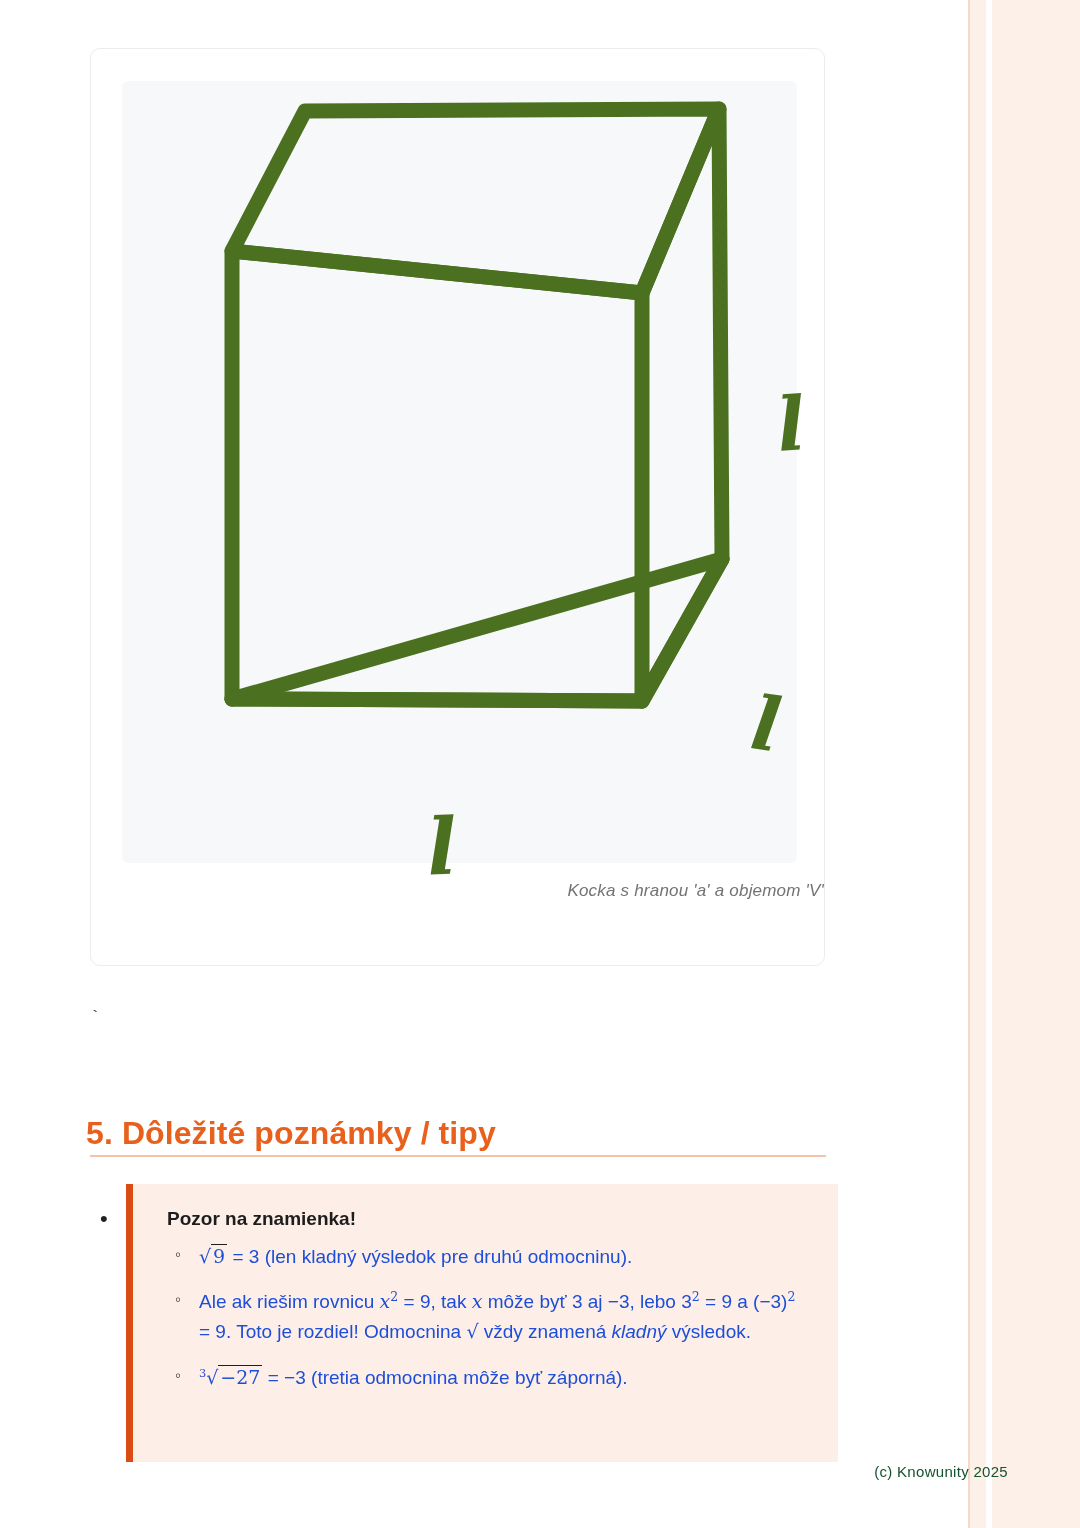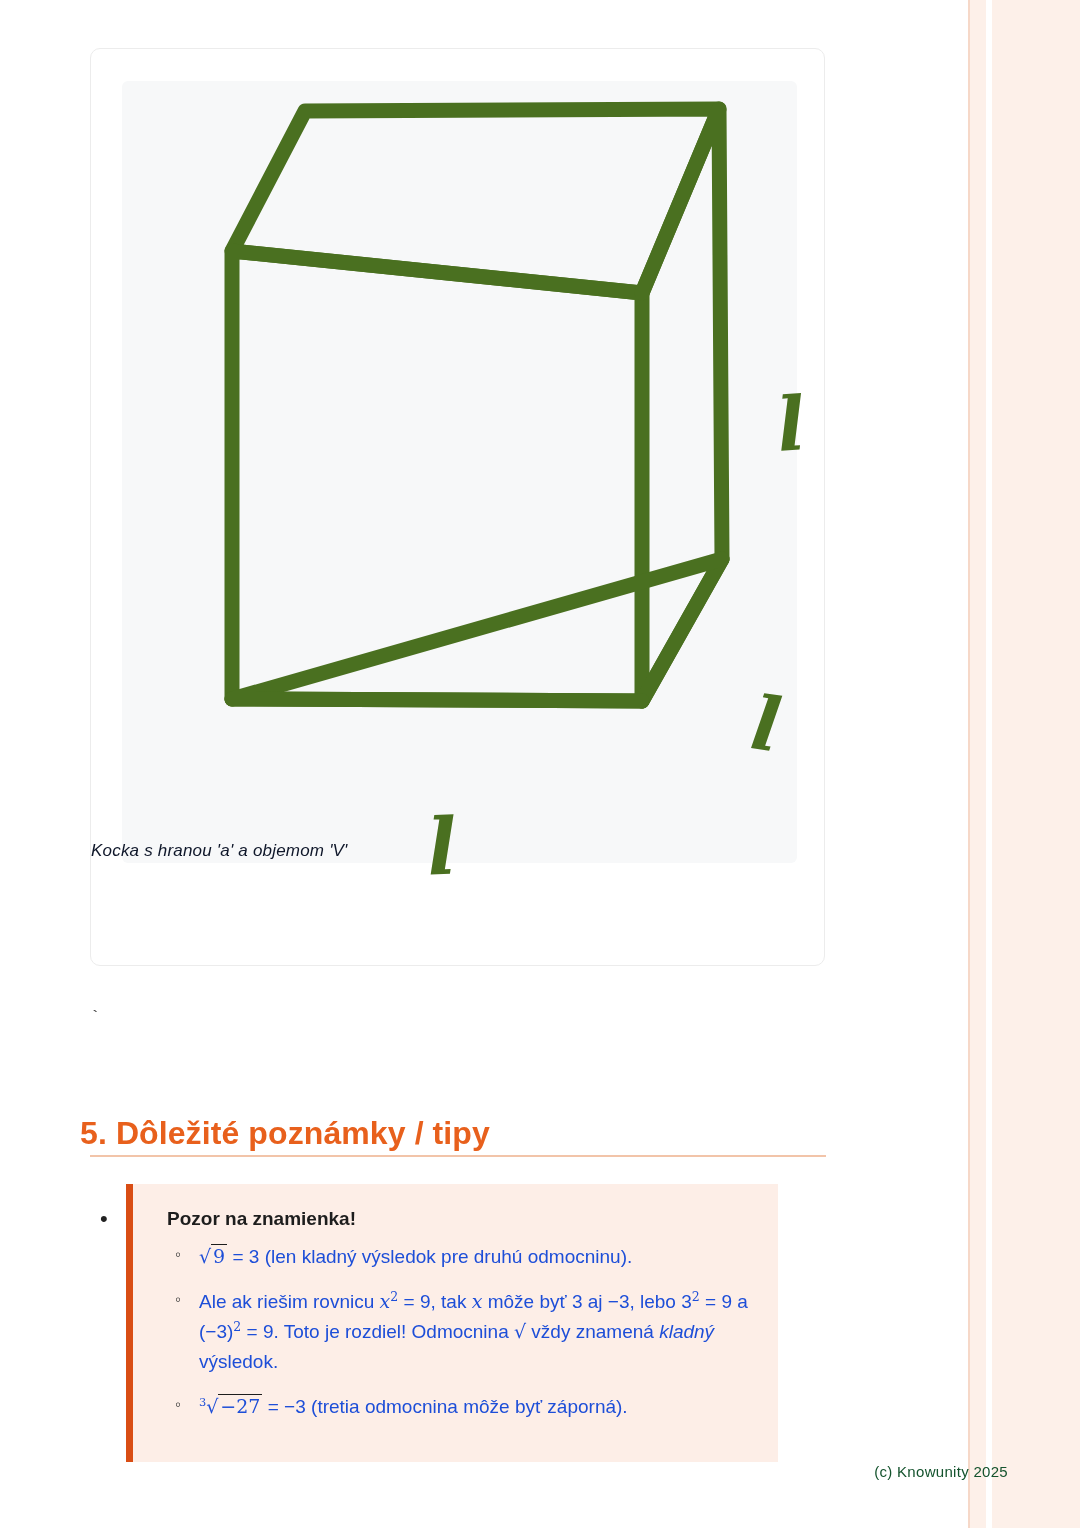--- a/index.html
+++ b/index.html
@@ -60,26 +60,26 @@
     left: 31px;
     top: 32px;
     width: 675px;
     height: 782px;
     background: #f7f8f9;
     border-radius: 6px;
   }
   .figure-caption {
     position: absolute;
     left: 0;
-    top: 792px;
+    top: 832px;
     width: 100%;
-    text-align: left;
+    text-align: right;
     font-size: 17px;
     font-style: italic;
-    color: #0f172a;
+    color: #737373;
     letter-spacing: .2px;
   }
 
   .cube-svg {
     position: absolute;
     left: 0;
     top: 0;
   }
 
   .edge-label {
@@ -99,21 +99,21 @@
     left: 90px;
     top: 1008px;
     font-size: 17px;
     color: #444;
     font-family: "Liberation Mono", monospace;
   }
 
   
   .section-heading {
     position: absolute;
-    left: 80px;
+    left: 86px;
     top: 1088px;
     font-size: 32px;
     font-weight: 700;
     color: #e8601c;
     letter-spacing: .1px;
   }
   .heading-rule {
     position: absolute;
     left: 90px;
     top: 1155px;
@@ -128,21 +128,21 @@
     left: 100px;
     top: 1208px;
     font-size: 22px;
     color: #222;
     line-height: 1;
   }
   .callout {
     position: absolute;
     left: 126px;
     top: 1184px;
-    width: 652px;
+    width: 712px;
     min-height: 278px;
     background: #fdeee7;
     border-left: 7px solid #d94d14;
     box-sizing: border-box;
     padding: 24px 28px 22px 34px;
   }
   .callout-title {
     font-size: 19px;
     font-weight: 700;
     color: #1d1d1d;

